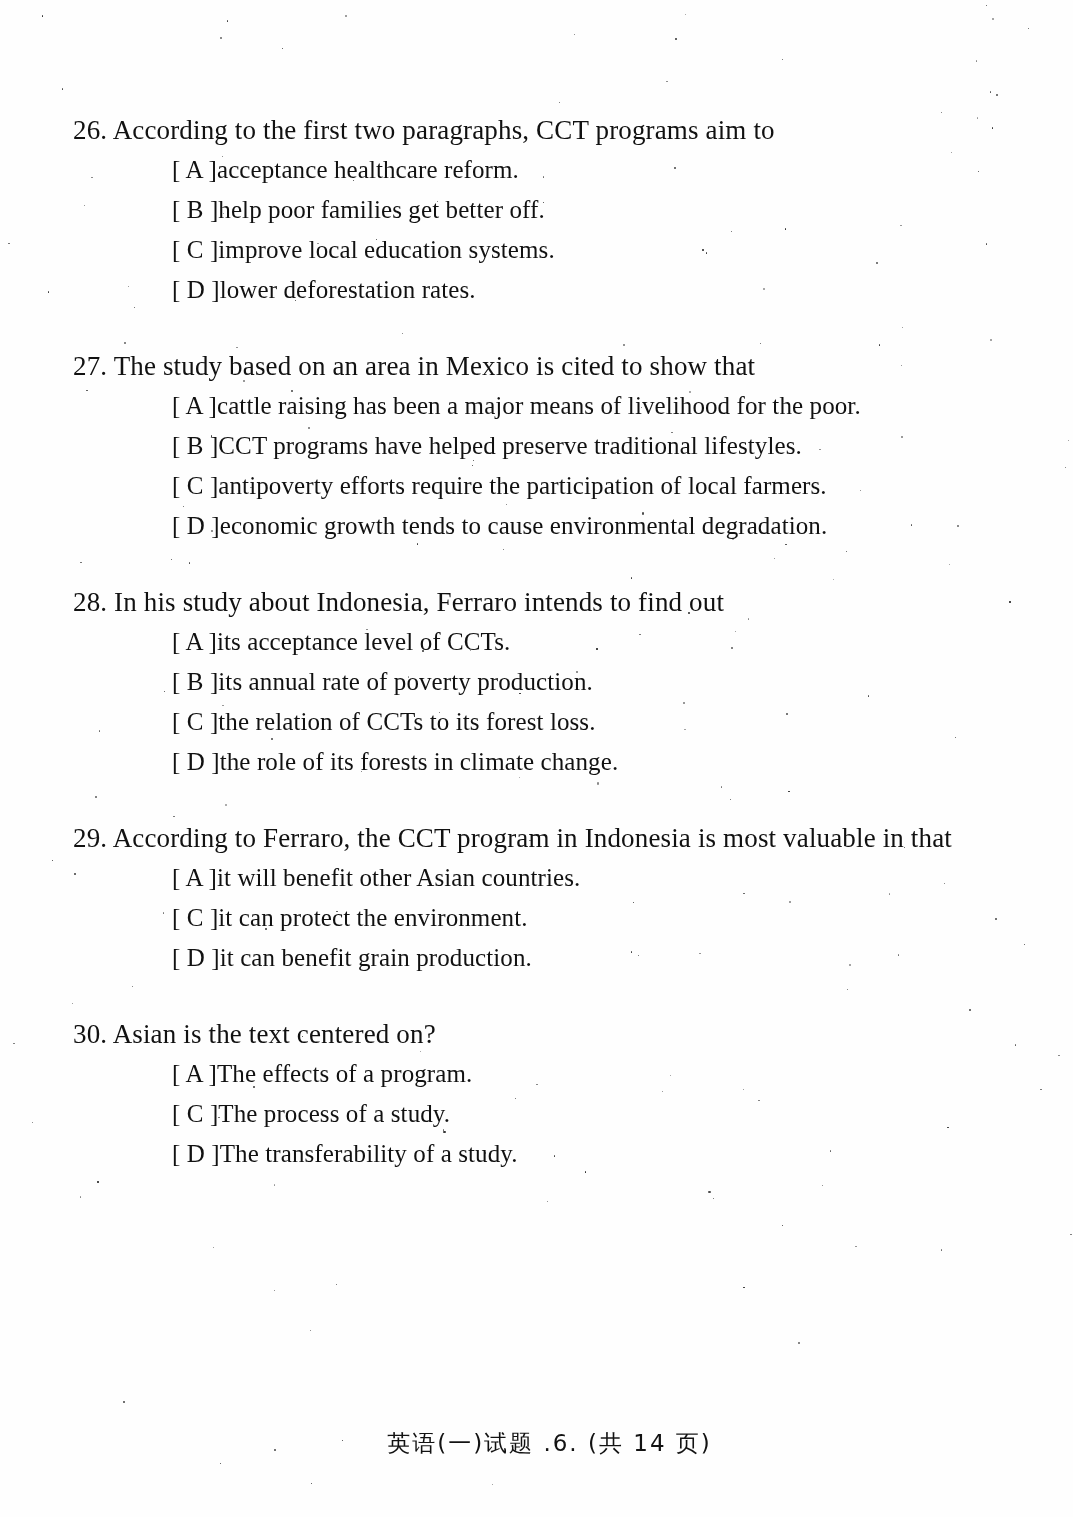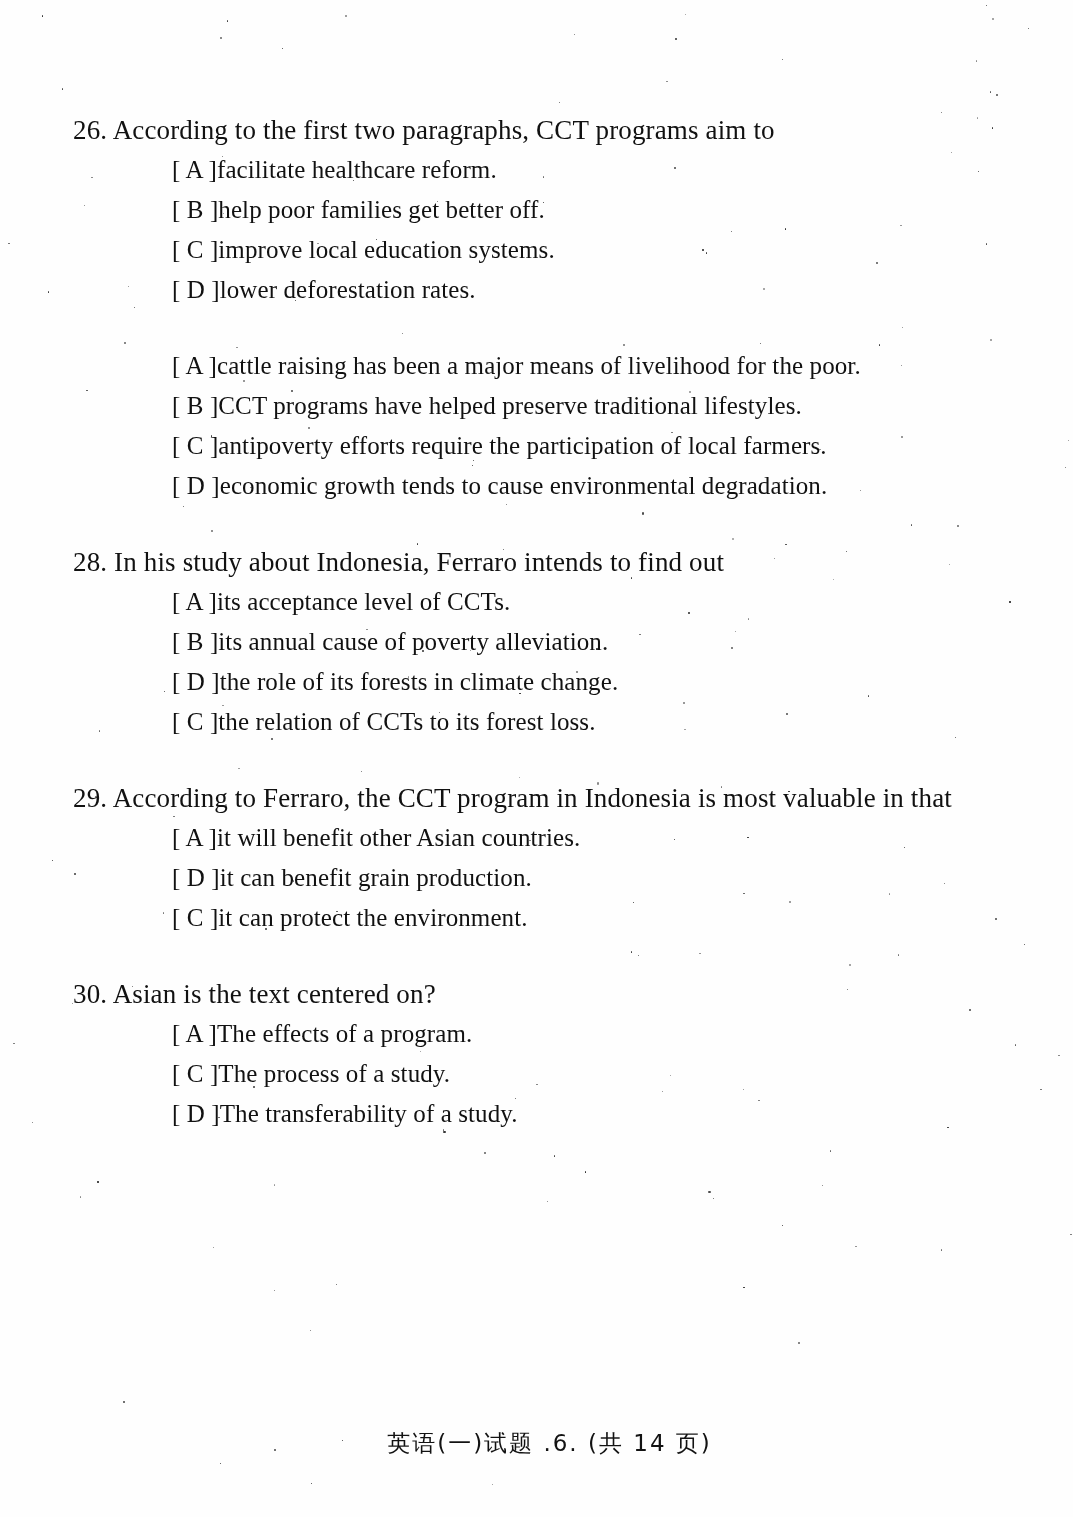--- a/index.html
+++ b/index.html
@@ -290,35 +290,39 @@
 
   <div class="content">
 
     <div class="question-block" id="q26">
       <div class="q-stem">
         <span class="q-num">26.</span>
         <span>According to the first two paragraphs, CCT programs aim to</span>
       </div>
       <ul class="options">
         <li class="option">
-          <span class="opt-label">[ A ]</span><span>facilitate healthcare reform.</span>
+          <span class="opt-label">[ A ]</span><span>acceptance healthcare reform.</span>
         </li>
         <li class="option">
           <span class="opt-label">[ B ]</span><span>help poor families get better off.</span>
         </li>
         <li class="option">
           <span class="opt-label">[ C ]</span><span>improve local education systems.</span>
         </li>
         <li class="option">
           <span class="opt-label">[ D ]</span><span>lower deforestation rates.</span>
         </li>
       </ul>
     </div>
 
     <div class="question-block">
+      <div class="q-stem">
+        <span class="q-num">27.</span>
+        <span>The study based on an area in Mexico is cited to show that</span>
+      </div>
       <ul class="options">
         <li class="option">
           <span class="opt-label">[ A ]</span><span>cattle raising has been a major means of livelihood for the poor.</span>
         </li>
         <li class="option">
           <span class="opt-label">[ B ]</span><span>CCT programs have helped preserve traditional lifestyles.</span>
         </li>
         <li class="option">
           <span class="opt-label">[ C ]</span><span>antipoverty efforts require the participation of local farmers.</span>
         </li>
@@ -331,45 +335,45 @@
     <div class="question-block">
       <div class="q-stem">
         <span class="q-num">28.</span>
         <span>In his study about Indonesia, Ferraro intends to find out</span>
       </div>
       <ul class="options">
         <li class="option">
           <span class="opt-label">[ A ]</span><span>its acceptance level of CCTs.</span>
         </li>
         <li class="option">
-          <span class="opt-label">[ B ]</span><span>its annual cause of poverty alleviation.</span>
+          <span class="opt-label">[ B ]</span><span>its annual rate of poverty production.</span>
+        </li>
+        <li class="option">
+          <span class="opt-label">[ C ]</span><span>the relation of CCTs to its forest loss.</span>
         </li>
         <li class="option">
           <span class="opt-label">[ D ]</span><span>the role of its forests in climate change.</span>
-        </li>
-        <li class="option">
-          <span class="opt-label">[ C ]</span><span>the relation of CCTs to its forest loss.</span>
         </li>
       </ul>
     </div>
 
     <div class="question-block">
       <div class="q-stem">
         <span class="q-num">29.</span>
         <span>According to Ferraro, the CCT program in Indonesia is most valuable in that</span>
       </div>
       <ul class="options">
         <li class="option">
           <span class="opt-label">[ A ]</span><span>it will benefit other Asian countries.</span>
         </li>
         <li class="option">
+          <span class="opt-label">[ C ]</span><span>it can protect the environment.</span>
+        </li>
+        <li class="option">
           <span class="opt-label">[ D ]</span><span>it can benefit grain production.</span>
-        </li>
-        <li class="option">
-          <span class="opt-label">[ C ]</span><span>it can protect the environment.</span>
         </li>
       </ul>
     </div>
 
     <div class="question-block">
       <div class="q-stem">
         <span class="q-num">30.</span>
         <span>Asian is the text centered on?</span>
       </div>
       <ul class="options">

